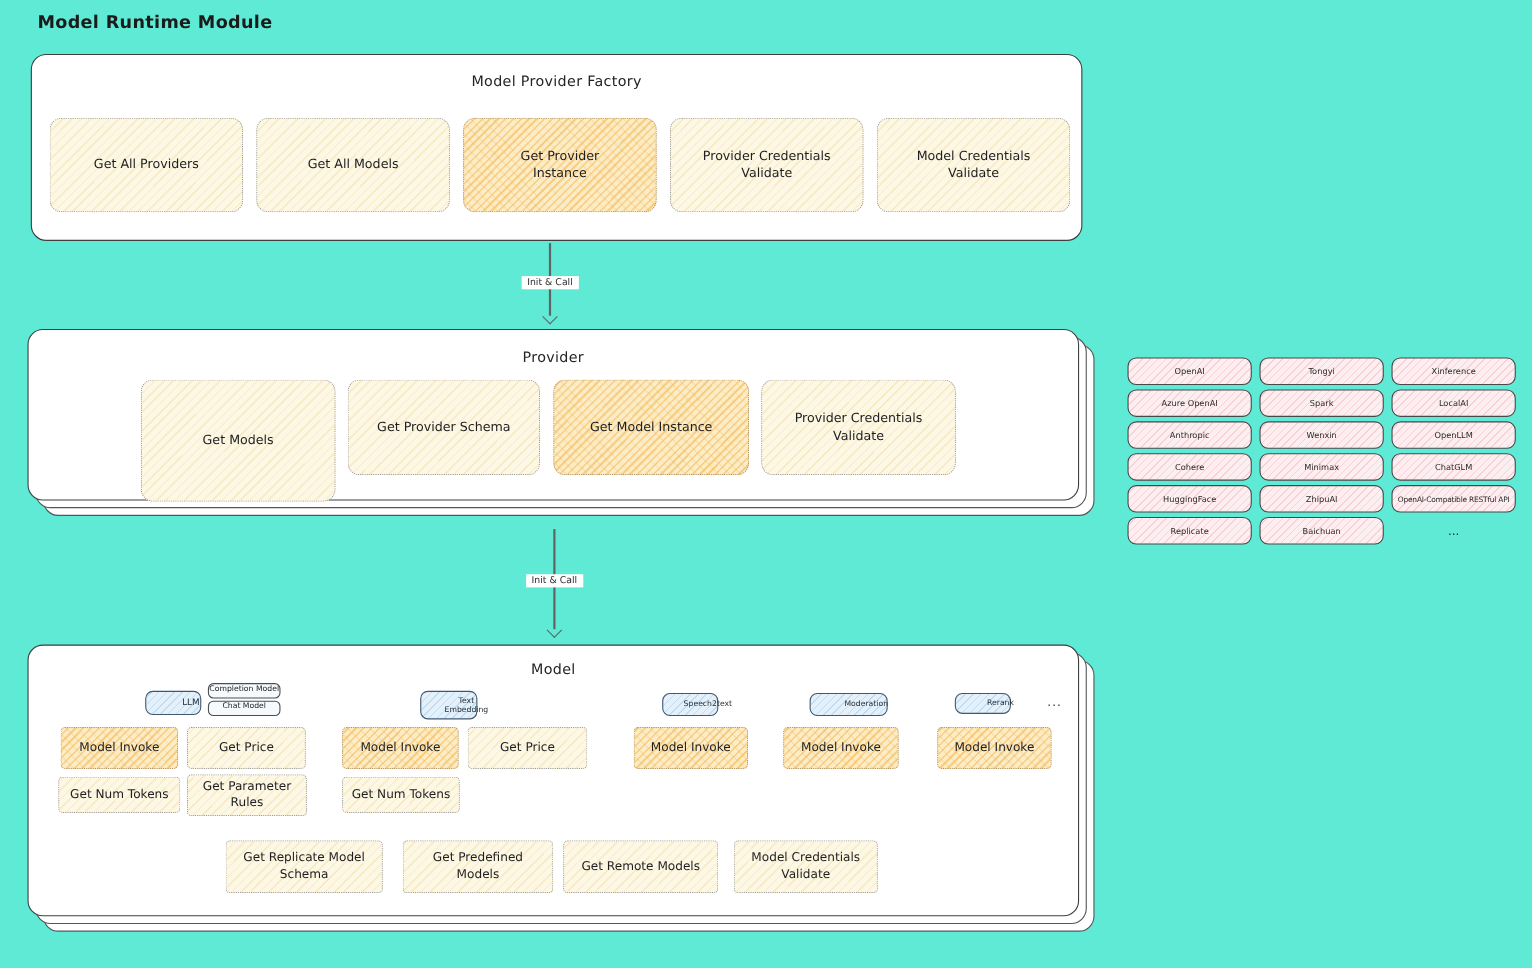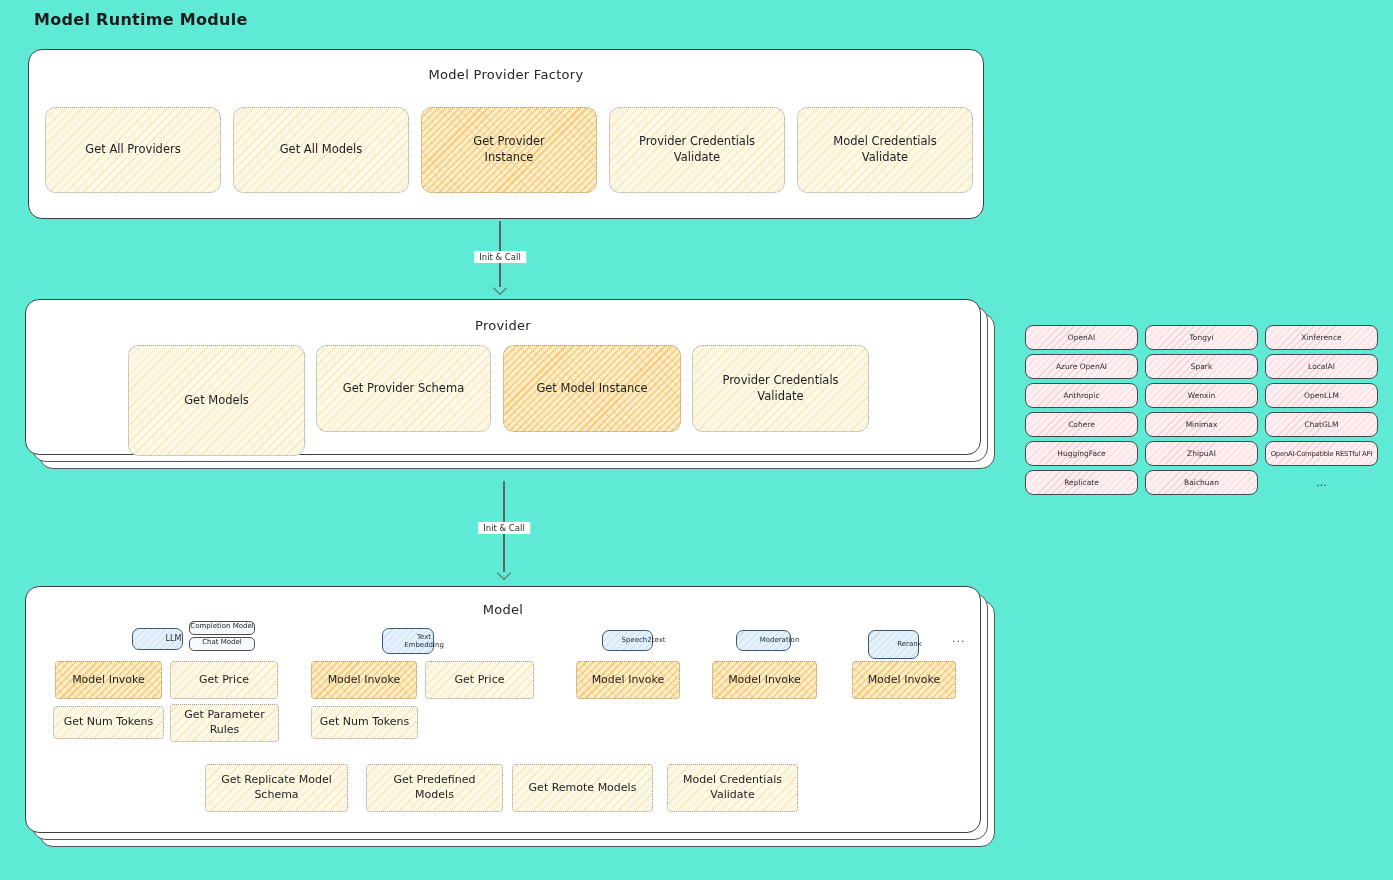--- a/index.html
+++ b/index.html
@@ -192,24 +192,24 @@
   </div>
   <div class="abs subtab" style="left:189px;top:637px;width:66px;height:14px;">
     <span>Chat Model</span>
   </div>
   <div class="abs tab" style="left:382px;top:628px;width:52px;height:26px;">
     <span style="max-width:40px;">Text Embedding</span>
   </div>
   <div class="abs tab" style="left:602px;top:630px;width:51px;height:21px;">
     <span>Speech2text</span>
   </div>
-  <div class="abs tab" style="left:736px;top:630px;width:55px;height:21px;">
+  <div class="abs tab" style="left:736px;top:630px;width:71px;height:21px;">
     <span>Moderation</span>
   </div>
-  <div class="abs tab" style="left:868px;top:630px;width:51px;height:29px;">
+  <div class="abs tab" style="left:868px;top:630px;width:51px;height:19px;">
     <span>Rerank</span>
   </div>
   <div class="abs dots" style="left:952px;top:632px;">...</div>
 
   <div class="abs op hl sm" style="left:55px;top:661px;width:107px;height:38px;">
     <span class="lbl">Model Invoke</span>
   </div>
   <div class="abs op sm" style="left:170px;top:661px;width:108px;height:38px;">
     <span class="lbl">Get Price</span>
   </div>

